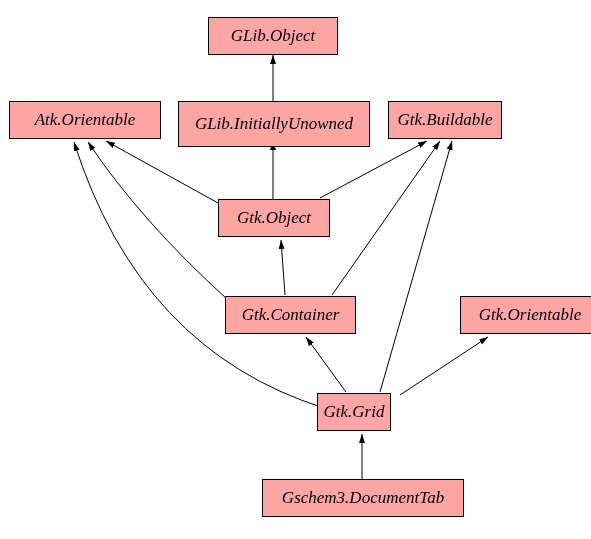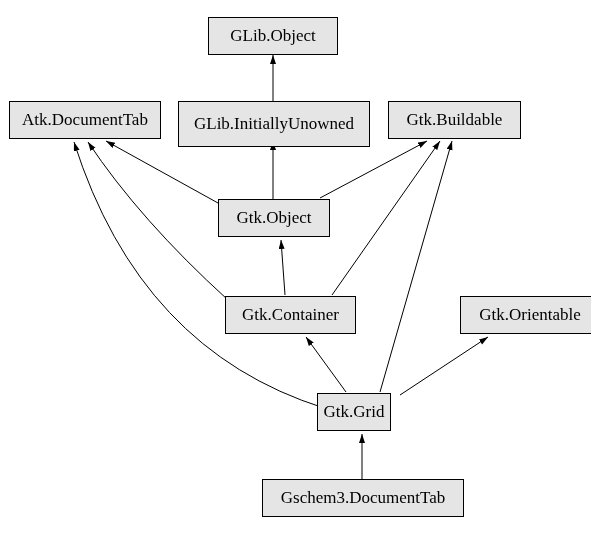--- a/index.html
+++ b/index.html
@@ -7,26 +7,27 @@
     padding: 0;
     background: white;
     font-family: "Times New Roman", Times, serif;
     width: 591px;
     height: 539px;
     position: relative;
   }
   .node {
     position: absolute;
     border: 1px solid black;
-    background: #e5e5e5;
+    background: #fca5a5;
     display: flex;
     align-items: center;
     justify-content: center;
     font-size: 17px;
     box-sizing: border-box;
+    font-style: italic;
   }
   svg {
     position: absolute;
     top: 0;
     left: 0;
     width: 591px;
     height: 539px;
     pointer-events: none;
   }
 </style>
@@ -63,28 +64,28 @@
   <line x1="400" y1="395" x2="488" y2="337" stroke="black" stroke-width="1" marker-end="url(#arrow)"></line>
 
   <line x1="362" y1="489" x2="362" y2="434" stroke="black" stroke-width="1" marker-end="url(#arrow)"></line>
 </svg>
 
 <div class="node" style="left:208px; top:17px; width:130px; height:38px;">
   <span>GLib.Object</span>
 </div>
 
 <div class="node" style="left:9px; top:101px; width:152px; height:38px;">
-  <span>Atk.DocumentTab</span>
+  <span>Atk.Orientable</span>
 </div>
 
 <div class="node" style="left:178px; top:101px; width:192px; height:46px;">
   <span>GLib.InitiallyUnowned</span>
 </div>
 
-<div class="node" style="left:388px; top:101px; width:133px; height:38px;">
+<div class="node" style="left:388px; top:101px; width:114px; height:38px;">
   <span>Gtk.Buildable</span>
 </div>
 
 <div class="node" style="left:218px; top:199px; width:112px; height:38px;">
   <span>Gtk.Object</span>
 </div>
 
 <div class="node" style="left:225px; top:296px; width:131px; height:38px;justify-content:center;">
   <span>Gtk.Container</span>
 </div>

